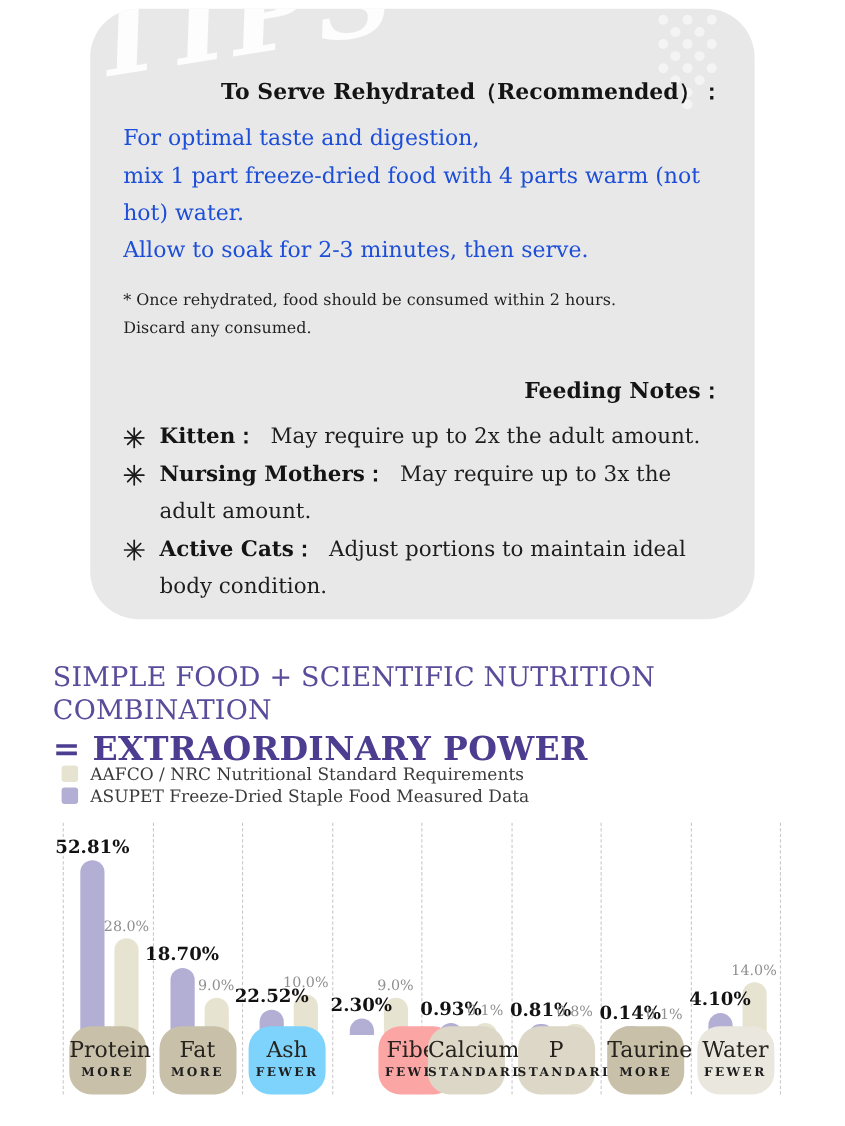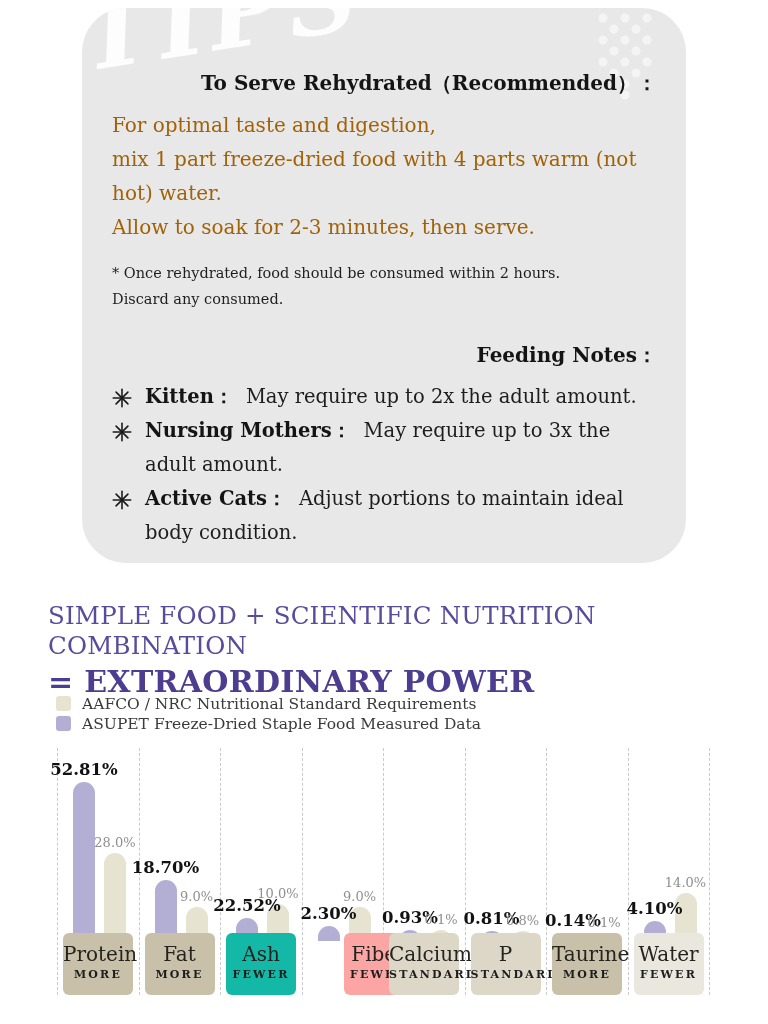--- a/index.html
+++ b/index.html
@@ -8,21 +8,21 @@
 
   
   .tips-card{position:absolute;left:82px;top:8px;width:604px;height:555px;background:#e8e8e8;
              border-radius:44px;overflow:hidden;}
   .watermark{position:absolute;left:2px;top:-34px;font-size:97px;font-weight:700;font-style:italic;
              letter-spacing:6px;color:rgba(255,255,255,0.88);transform:rotate(-9deg);
              transform-origin:40px 80px;user-select:none;}
   .dots-svg{position:absolute;right:24px;top:2px;}
   .card-inner{position:absolute;left:30px;top:60px;width:545px;}
   .sec-title{font-size:20px;font-weight:700;color:#141414;margin:0 0 10px 0;line-height:30px;text-align:right;}
-  .body-line{font-size:20px;line-height:34px;color:#a16207;}
+  .body-line{font-size:20px;line-height:34px;color:#1d4ed8;}
   .note-block{margin-top:16px;}
   .note-line{font-size:14.5px;line-height:26px;color:#1f1f1f;}
   .feeding-title{margin-top:28px;}
   .feeding-list{list-style:none;margin:4px 0 0 0;padding:0;}
   .feeding-item{display:flex;align-items:flex-start;font-size:19.5px;line-height:34px;color:#1d1d1d;}
   .bullet-icon{flex:0 0 20px;margin:8px 13px 0 0;}
   .b-label{font-weight:700;color:#141414;}
 
   
   .headline{position:absolute;left:48px;top:601px;}
@@ -33,21 +33,21 @@
   .legend{position:absolute;left:56px;top:694px;}
   .legend-item{display:flex;align-items:center;height:19px;margin-bottom:1px;}
   .legend-swatch{width:15px;height:15px;border-radius:3px;margin-right:11px;flex:0 0 15px;}
   .legend-label{font-size:15.5px;color:#3a3a3a;}
 
   
   .chart{position:absolute;left:57px;top:748px;width:652px;height:247px;display:flex;
          border-right:1.5px dashed #c9c9c9;}
   .chart-col{position:relative;flex:1 1 0;border-left:1.5px dashed #c9c9c9;}
   .bar{position:absolute;width:22px;border-radius:11px 11px 0 0;z-index:1;}
-  .cat-box{position:absolute;left:5px;bottom:0;width:70px;height:62px;border-radius:6px;
+  .cat-box{position:absolute;left:5px;bottom:0;width:70px;height:62px;border-radius:20px;
            z-index:2;text-align:center;}
   .cat-name{font-size:20px;color:#26231f;margin-top:9px;line-height:24px;}
   .cat-tag{font-size:11px;font-weight:700;letter-spacing:2.2px;color:#1d1d1d;margin-top:2px;}
   .val-main{position:absolute;z-index:3;transform:translateX(-50%);white-space:nowrap;
             font-size:16.5px;font-weight:700;color:#121212;}
   .val-std{position:absolute;z-index:3;transform:translateX(-50%);white-space:nowrap;
            font-size:13px;color:#8f8f8f;}
 </style>
 </head>
 <body>
@@ -165,21 +165,21 @@
         <div class="cat-box" style="background: rgb(200, 192, 169);">
           <div class="cat-name">Fat</div>
           <div class="cat-tag">MORE</div>
         </div>
       </div>
       <div class="chart-col">
         <div class="bar" style="left: 15px; bottom: 54px; height: 23.444px; background: rgb(179, 174, 211);"></div>
         <span class="val-main" style="left: 26px; bottom: 80.444px;">22.52%</span>
         <div class="bar" style="left: 46px; bottom: 54px; height: 36.6px; background: rgb(231, 227, 209);"></div>
         <span class="val-std" style="left: 57px; bottom: 93.6px;">10.0%</span>
-        <div class="cat-box" style="background: #14b8a6;">
+        <div class="cat-box" style="background: #7dd3fc;">
           <div class="cat-name">Ash</div>
           <div class="cat-tag">FEWER</div>
         </div>
       </div>
       <div class="chart-col">
         <div class="bar" style="left: 15px; bottom: 54px; height: 14.578px; background: rgb(179, 174, 211);"></div>
         <span class="val-main" style="left: 26px; bottom: 71.578px;">2.30%</span>
         <div class="bar" style="left: 46px; bottom: 54px; height: 33.74px; background: rgb(231, 227, 209);"></div>
         <span class="val-std" style="left: 57px; bottom: 90.74px;">9.0%</span>
         <div class="cat-box" style="background: #fca5a5; margin-left: 36px;">

